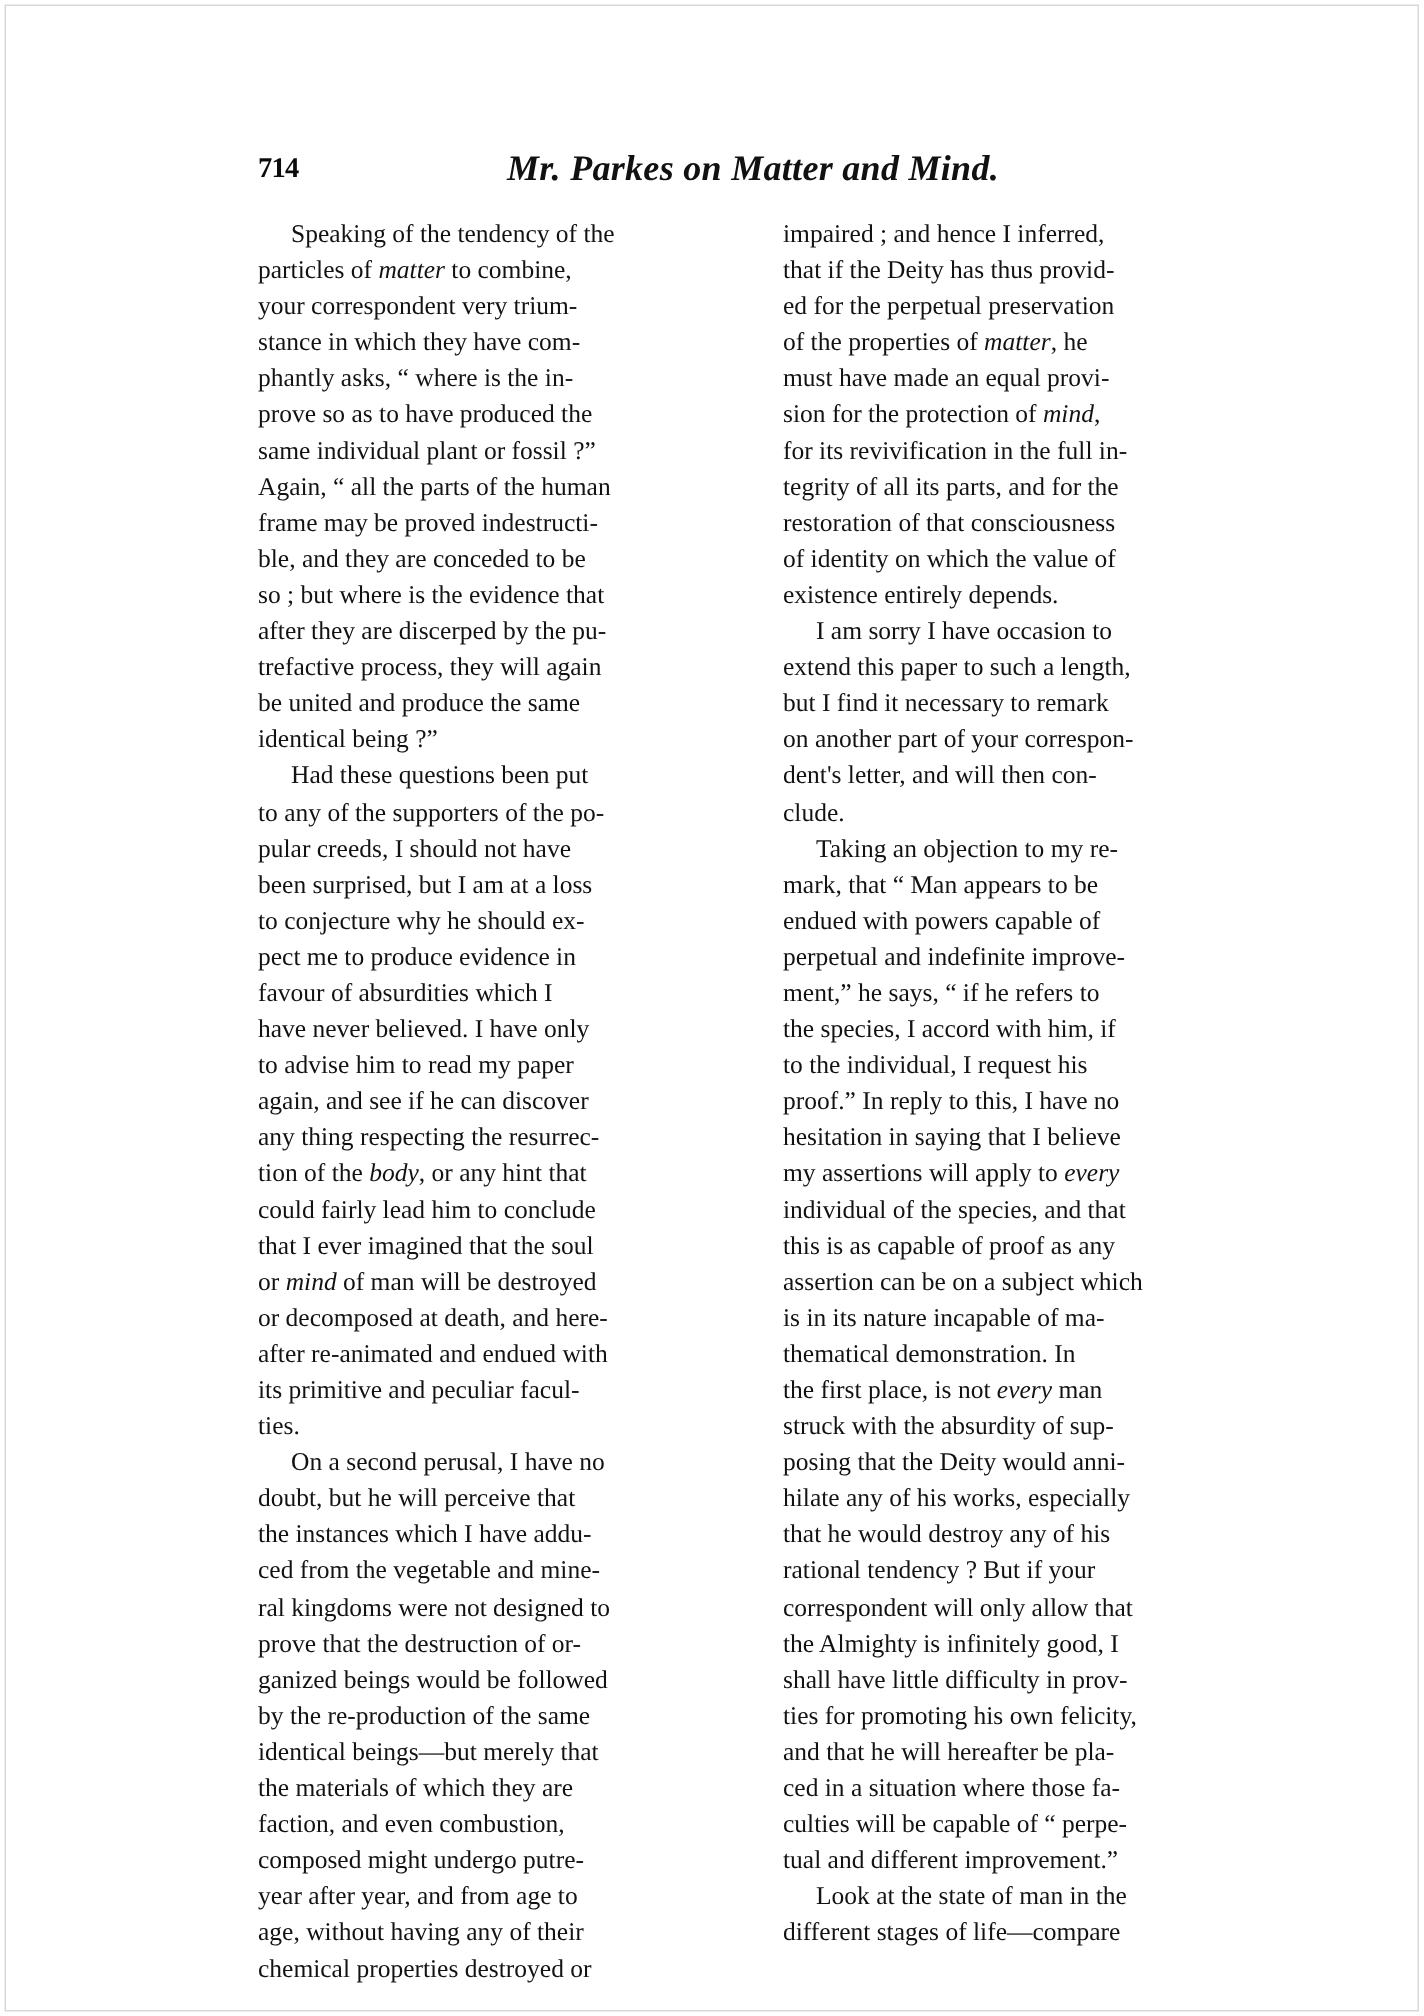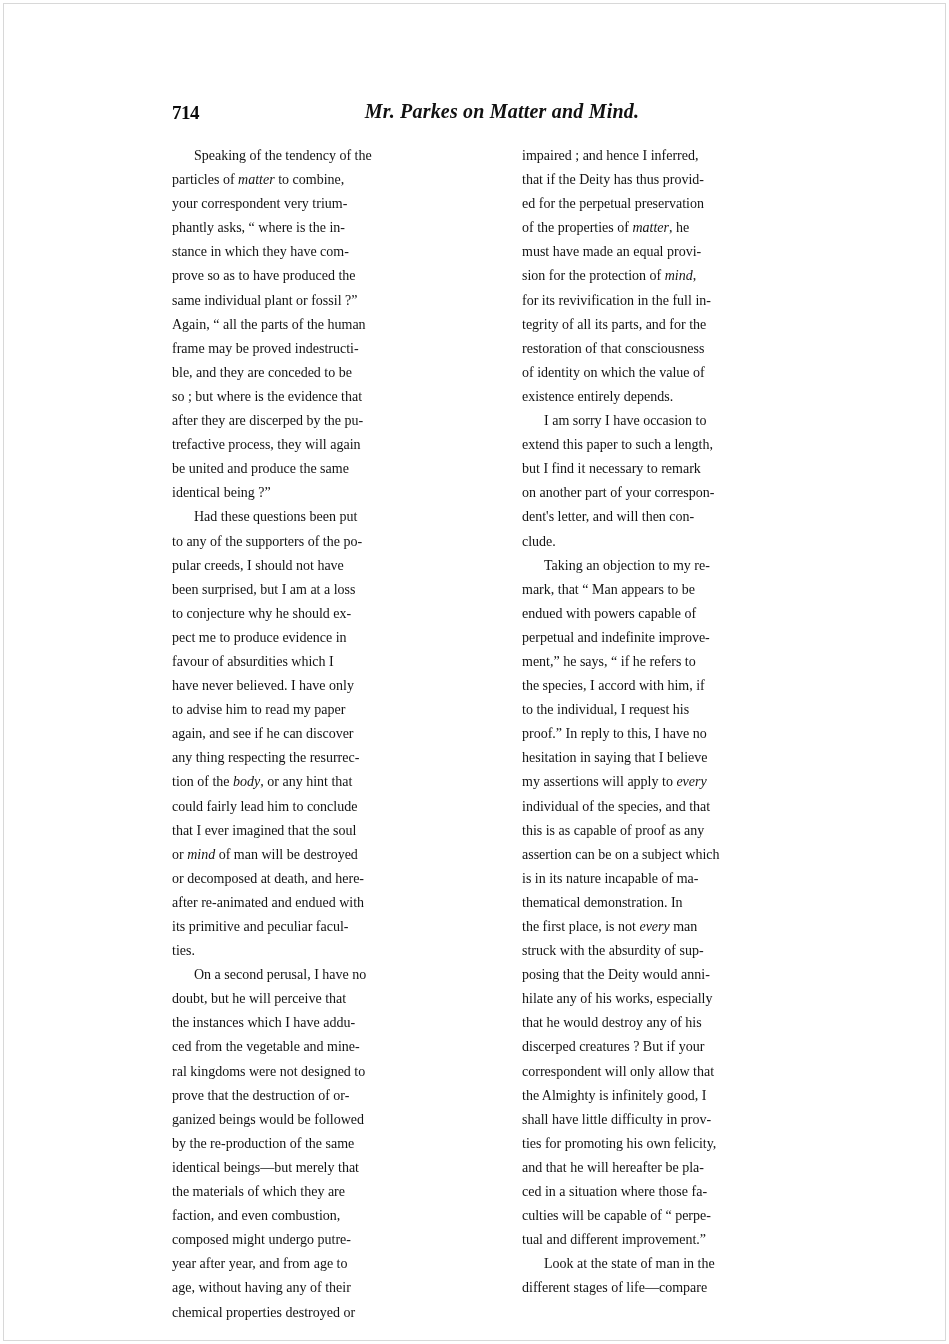--- a/index.html
+++ b/index.html
@@ -53,39 +53,39 @@
     color: #0b0b0b;
   }
   .head-title {
     position: absolute;
     left: 0;
     right: 0;
     top: 4px;
     text-align: center;
     font-style: italic;
     font-weight: bold;
-    font-size: 20px;
+    font-size: 24px;
     color: #111;
     letter-spacing: 0.2px;
     padding-right: 40px;
   }
 
   
   .columns {
     display: flex;
     gap: 12px;
     align-items: flex-start;
   }
   .col {
     width: 338px;
     flex: 0 0 338px;
   }
   .col p {
     margin: 0;
-    font-size: 14px;
+    font-size: 17px;
     line-height: 24.1px;
     color: #121212;
     text-align: justify;
     text-justify: inter-word;
     font-family: "Liberation Serif", serif;
   }
   .col p .ind {
     display: inline-block;
     width: 22px;
   }
@@ -112,22 +112,22 @@
       <div class="folio">714</div>
       <div class="head-title">Mr. Parkes on Matter and Mind.</div>
     </div>
 
     <div class="columns">
       <div class="col" id="col-left">
           <p class="lines">
             <span class="ln"><span class="ind"></span>Speaking of the tendency of the</span>
             <span class="ln">particles of <em>matter</em> to combine,</span>
             <span class="ln">your correspondent very trium-</span>
+            <span class="ln">stance in which they have com-</span>
             <span class="ln">phantly asks, “ where is the in-</span>
-            <span class="ln">stance in which they have com-</span>
             <span class="ln">prove so as to have produced the</span>
             <span class="ln">same individual plant or fossil ?”</span>
             <span class="ln">Again, “ all the parts of the human</span>
             <span class="ln">frame may be proved indestructi-</span>
             <span class="ln">ble, and they are conceded to be</span>
             <span class="ln">so ; but where is the evidence that</span>
             <span class="ln">after they are discerped by the pu-</span>
             <span class="ln">trefactive process, they will again</span>
             <span class="ln">be united and produce the same</span>
             <span class="ln">identical being ?”</span>
@@ -207,21 +207,21 @@
             <span class="ln">individual of the species, and that</span>
             <span class="ln">this is as capable of proof as any</span>
             <span class="ln">assertion can be on a subject which</span>
             <span class="ln">is in its nature incapable of ma-</span>
             <span class="ln">thematical demonstration.   In</span>
             <span class="ln">the first place, is not <em>every</em> man</span>
             <span class="ln">struck with the absurdity of sup-</span>
             <span class="ln">posing that the Deity would anni-</span>
             <span class="ln">hilate any of his works, especially</span>
             <span class="ln">that he would destroy any of his</span>
-            <span class="ln">discerped creatures ?  But if your</span>
+            <span class="ln">rational tendency ?  But if your</span>
             <span class="ln">correspondent will only allow that</span>
             <span class="ln">the Almighty is infinitely good, I</span>
             <span class="ln">shall have little difficulty in prov-</span>
             <span class="ln">ties for promoting his own felicity,</span>
             <span class="ln">and that he will hereafter be pla-</span>
             <span class="ln">ced in a situation where those fa-</span>
             <span class="ln">culties will be capable of “ perpe-</span>
             <span class="ln">tual and different improvement.”</span>
           </p>
           <p class="lines">

